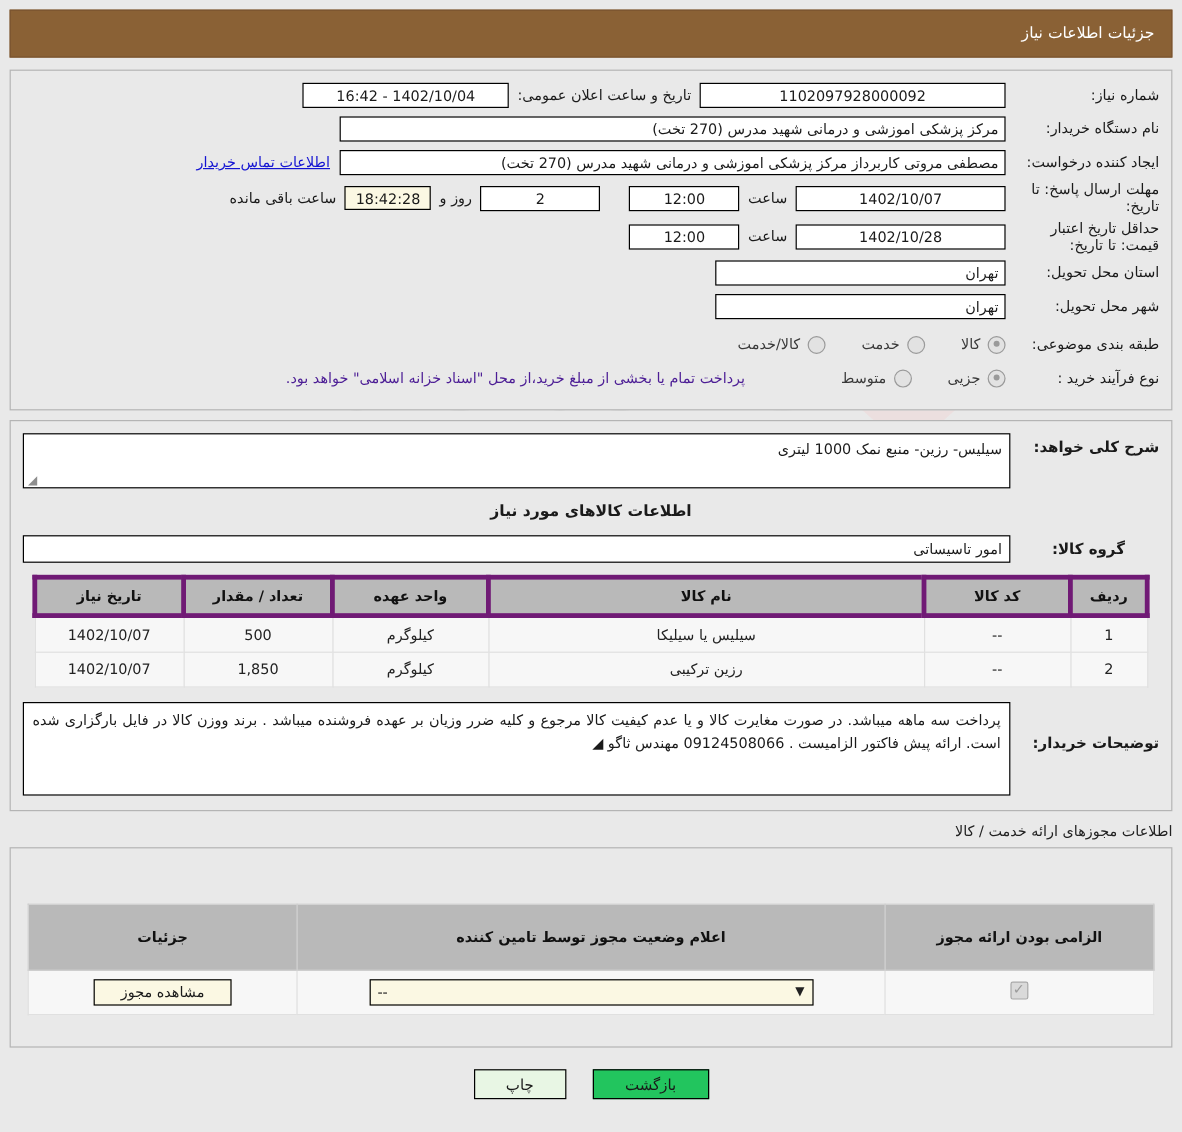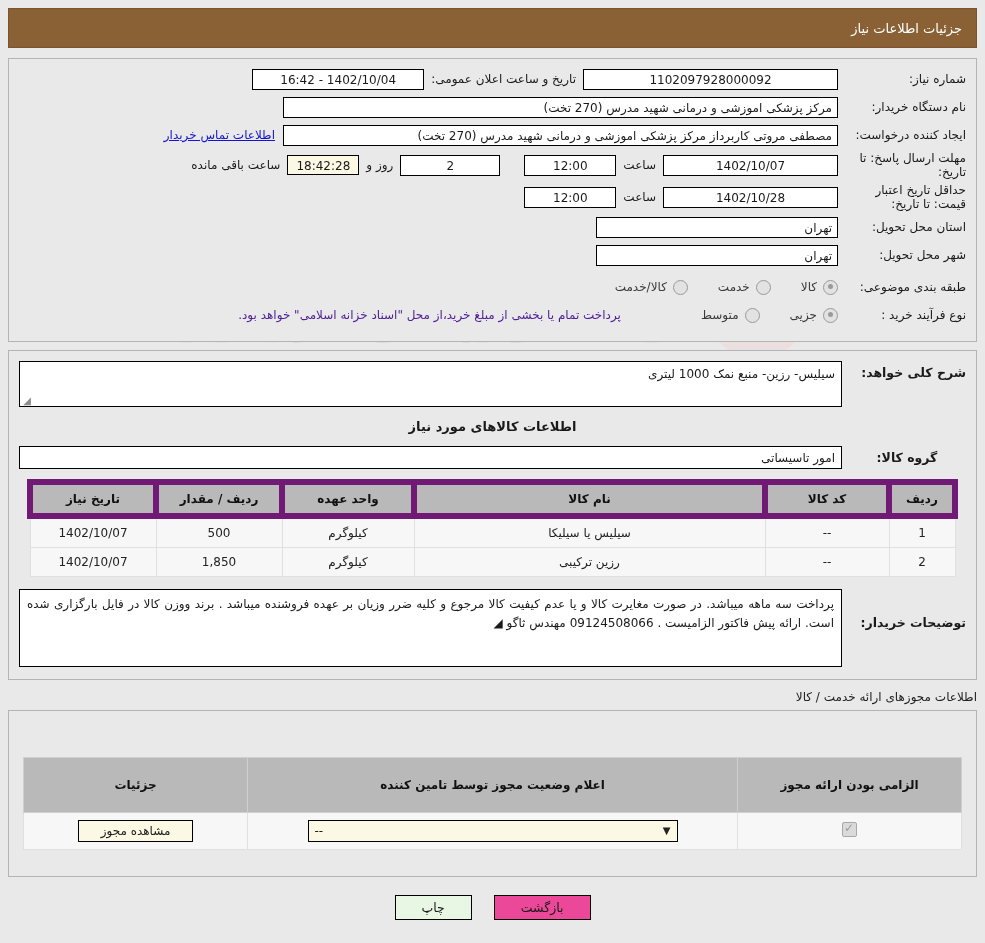--- a/index.html
+++ b/index.html
@@ -153,21 +153,21 @@
 
   
   table.goods{
     width:calc(100% - 16px);
     margin:0 8px;
     border-collapse:collapse;
     font-size:12px;
   }
   table.goods th{
     background:#b9b9b9;
-    border:6px solid #701a75;
+    border:4px solid #701a75;
     color:#111;
     font-weight:bold;
     padding:7px 4px;
     text-align:center;
     font-size:12px;
   }
   table.goods td{
     background:#f7f7f7;
     border:1px solid #e0e0e0;
     padding:7px 4px;
@@ -229,21 +229,21 @@
     padding:3px 22px;font-size:12px;cursor:pointer;display:inline-block;
   }
 
   
   .footer{
     margin-top:18px;display:flex;justify-content:center;gap:22px;
   }
   .btn{
     border:1px solid #000;padding:4px 26px;font-size:12.5px;cursor:pointer;
   }
-  .btn.back{background:#ec4899;}
+  .btn.back{background:#22c55e;}
   .btn.print{background:#e8f6e4;}
 </style>
 </head>
 <body>
 
 <div class="watermark">
   <div class="wm-shield"></div>
   <div class="wm-text">
     <span>AriaTender</span><span class="dim">.net</span>
   </div>
@@ -356,21 +356,21 @@
       <div class="group-fld">امور تاسیساتی</div>
     </div>
 
     <table class="goods">
       <thead>
         <tr>
           <th style="width:52px">ردیف</th>
           <th style="width:110px">کد کالا</th>
           <th>نام کالا</th>
           <th style="width:118px">واحد عهده</th>
-          <th style="width:112px">ردیف / مقدار</th>
+          <th style="width:112px">تعداد / مقدار</th>
           <th style="width:112px">تاریخ نیاز</th>
         </tr>
       </thead>
       <tbody>
         <tr>
           <td>1</td>
           <td>--</td>
           <td>سیلیس یا سیلیکا</td>
           <td>کیلوگرم</td>
           <td>500</td>

